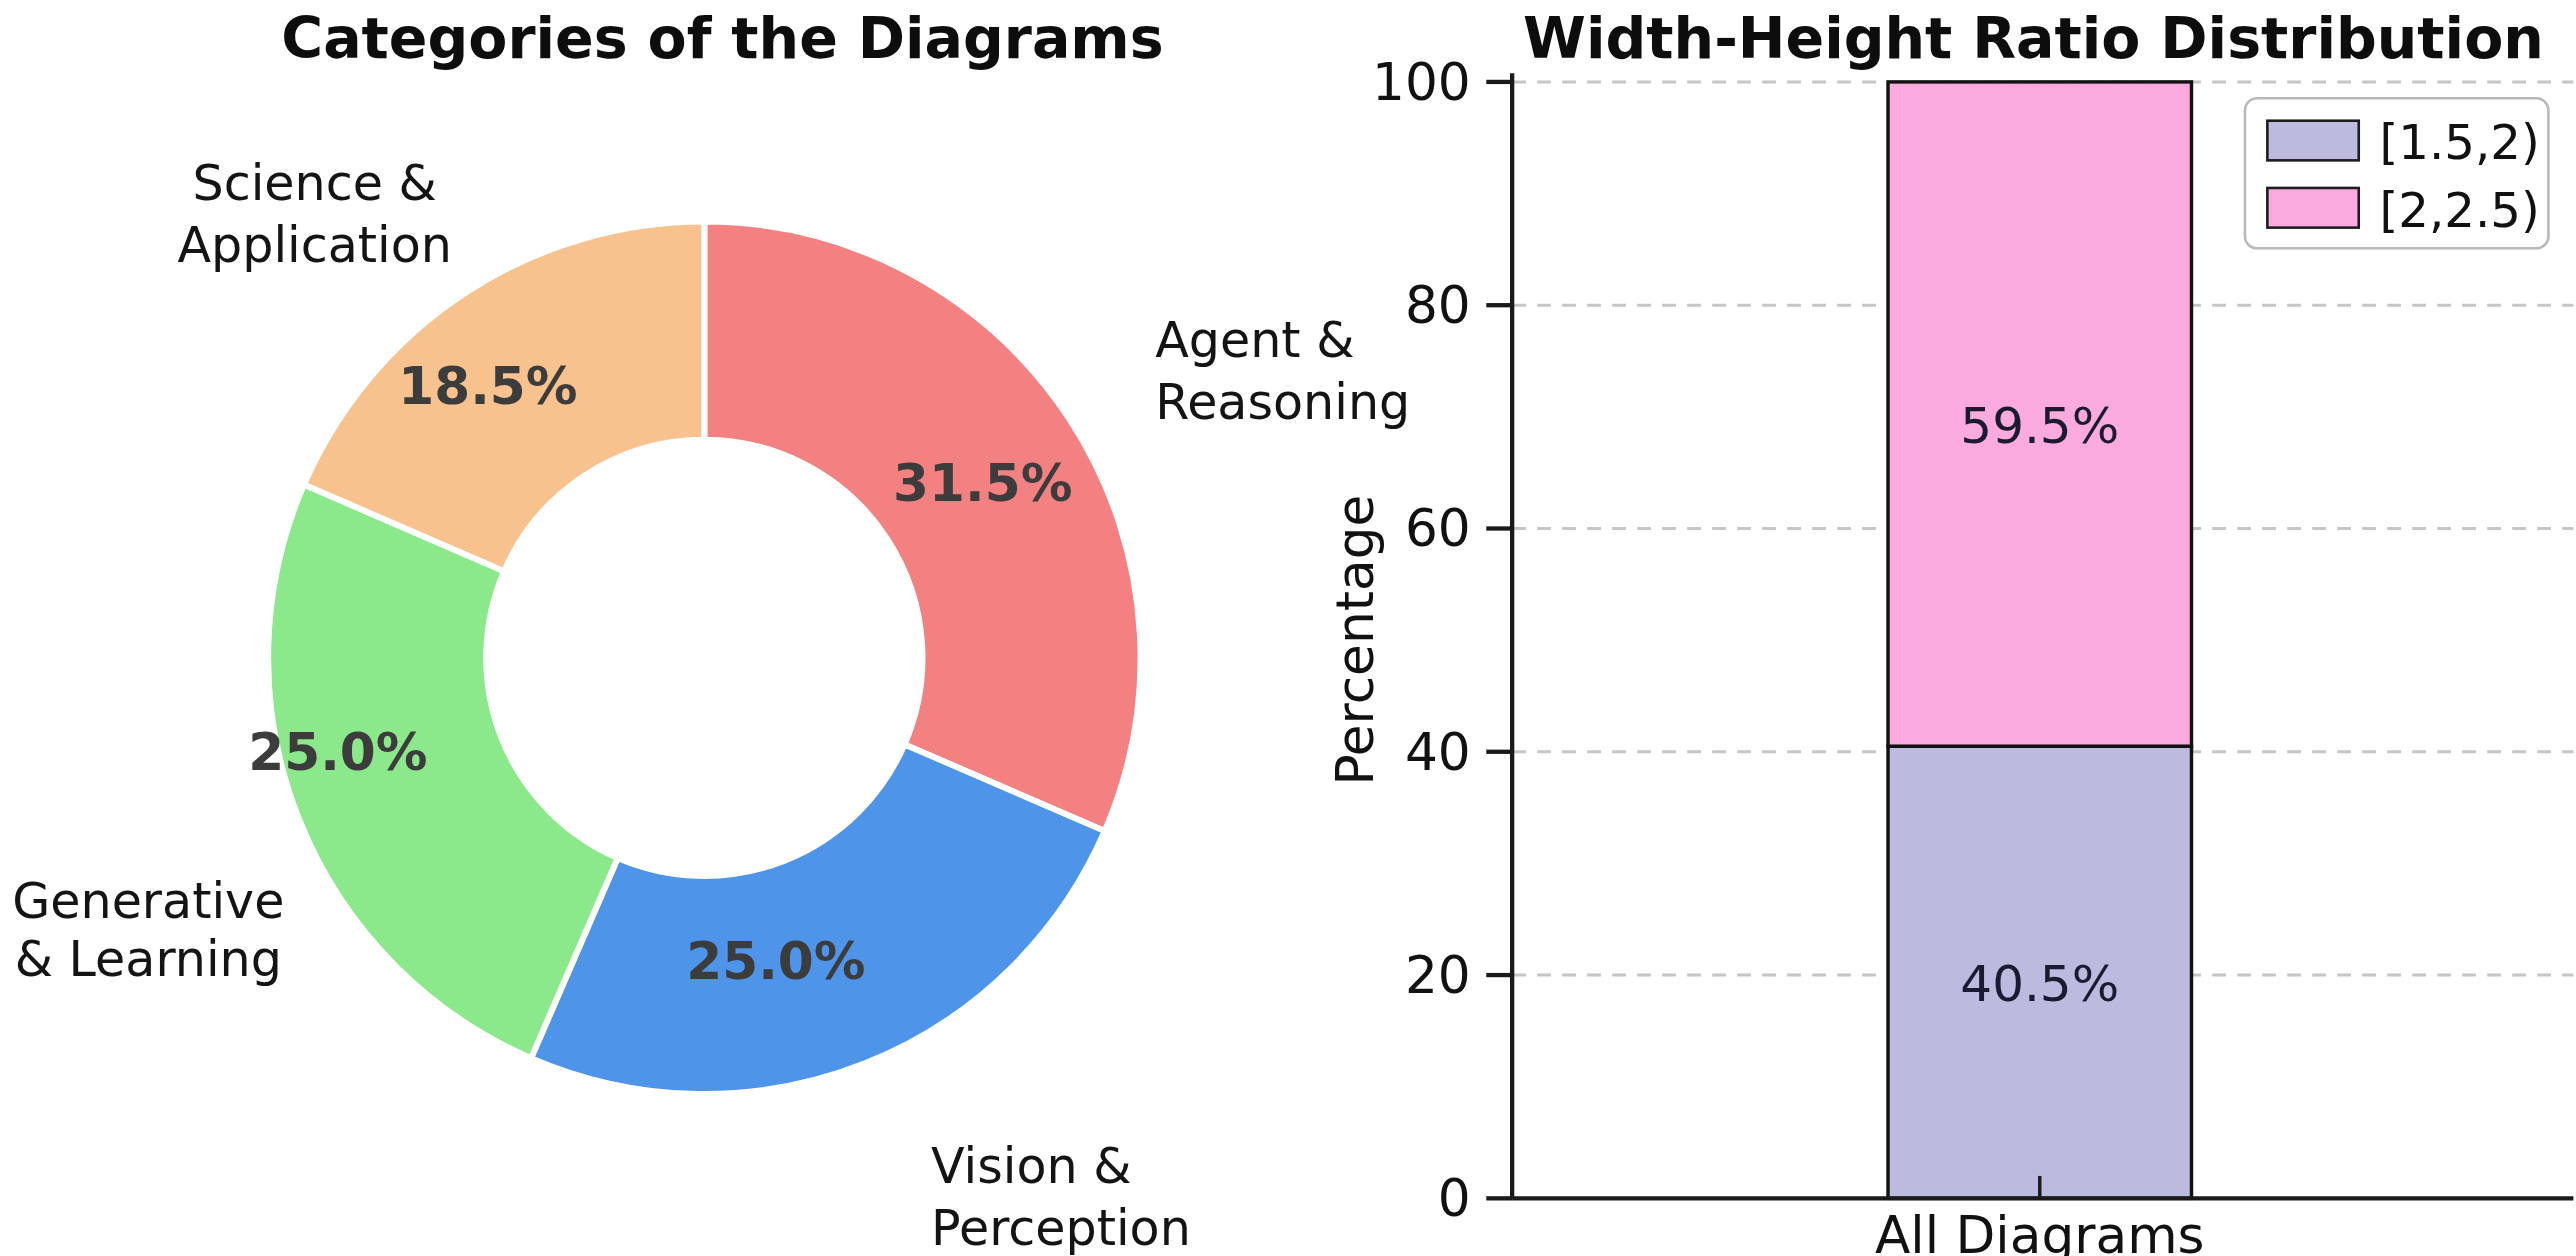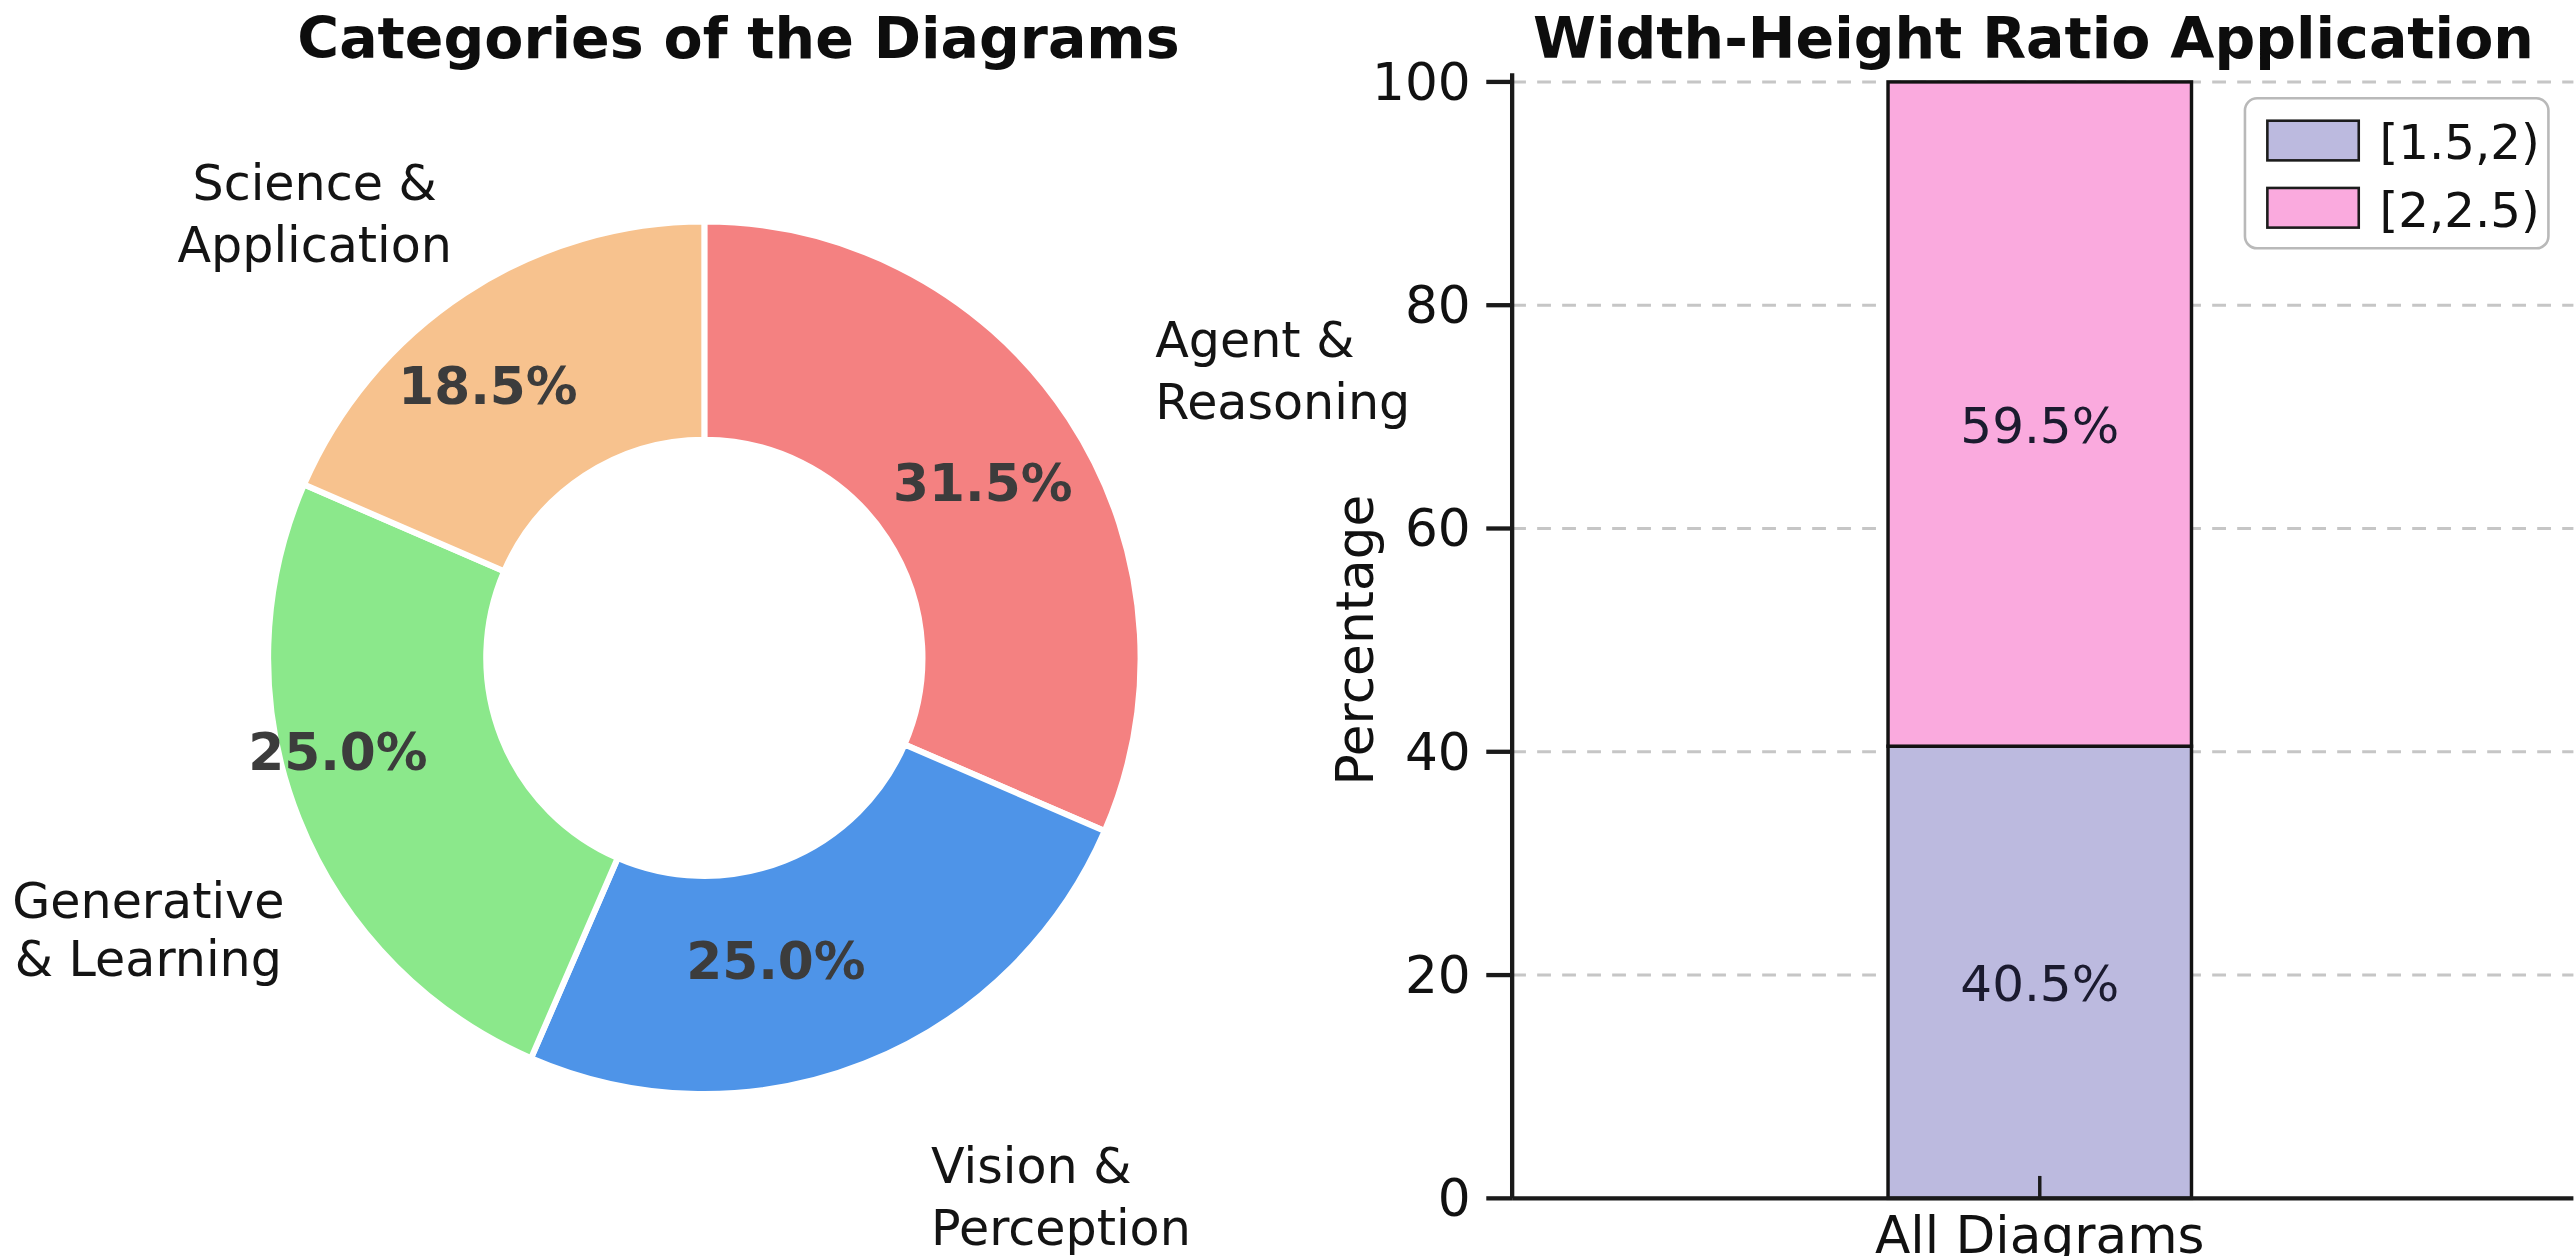--- a/index.html
+++ b/index.html
@@ -14,31 +14,31 @@
   .fig-title {
     position: absolute;
     top: 5.2px;
     font-size: 57px;
     font-weight: 700;
     color: #0d0d0d;
     text-align: center;
     letter-spacing: 0px;
     white-space: nowrap;
   }
-  #pie-title  { left: 16px;    width: 1445px; }
+  #pie-title  { left: 0px;    width: 1445px; }
   #bar-title  { left: 1491px; width: 1085px; }
   #figure-svg { position: absolute; left: 0; top: 0; }
   text { font-family: "DejaVu Sans", sans-serif; }
 </style>
 </head>
 <body>
 
 <div id="figure">
   <div id="pie-title" class="fig-title">Categories of the Diagrams</div>
-  <div id="bar-title" class="fig-title">Width-Height Ratio Application</div>
+  <div id="bar-title" class="fig-title">Width-Height Ratio Distribution</div>
   <svg id="figure-svg" width="2576" height="1257" viewBox="0 0 2988 1458">
       <path d="M 817 257 A 506 506 0 0 1 1281.3838405960944 963.9568326611991 L 1049.1919202980473 863.4784163305995 A 253 253 0 0 0 817 510 Z" fill="#f48181" stroke="#ffffff" stroke-width="7" stroke-linejoin="round"></path>
       <path d="M 1281.3838405960944 963.9568326611991 A 506 506 0 0 1 616.0431673388011 1227.3838405960946 L 716.5215836694006 995.1919202980473 A 253 253 0 0 0 1049.1919202980473 863.4784163305995 Z" fill="#4e94e8" stroke="#ffffff" stroke-width="7" stroke-linejoin="round"></path>
       <path d="M 616.0431673388011 1227.3838405960946 A 506 506 0 0 1 352.6161594039056 562.0431673388009 L 584.8080797019528 662.5215836694005 A 253 253 0 0 0 716.5215836694006 995.1919202980473 Z" fill="#8be88b" stroke="#ffffff" stroke-width="7" stroke-linejoin="round"></path>
       <path d="M 352.6161594039056 562.0431673388009 A 506 506 0 0 1 816.9999999999999 257 L 817 510 A 253 253 0 0 0 584.8080797019528 662.5215836694005 Z" fill="#f7c28e" stroke="#ffffff" stroke-width="7" stroke-linejoin="round"></path>
       <text x="1140" y="560" text-anchor="middle" dominant-baseline="central" font-size="60" font-weight="700" fill="#3c3c3c">31.5%</text>
       <text x="900" y="1115" text-anchor="middle" dominant-baseline="central" font-size="60" font-weight="700" fill="#3c3c3c">25.0%</text>
       <text x="392" y="872" text-anchor="middle" dominant-baseline="central" font-size="60" font-weight="700" fill="#3c3c3c">25.0%</text>
       <text x="566" y="448" text-anchor="middle" dominant-baseline="central" font-size="60" font-weight="700" fill="#3c3c3c">18.5%</text>
       <text x="1340" y="394" text-anchor="start" dominant-baseline="central" font-size="57" fill="#141414">Agent &amp;</text>

